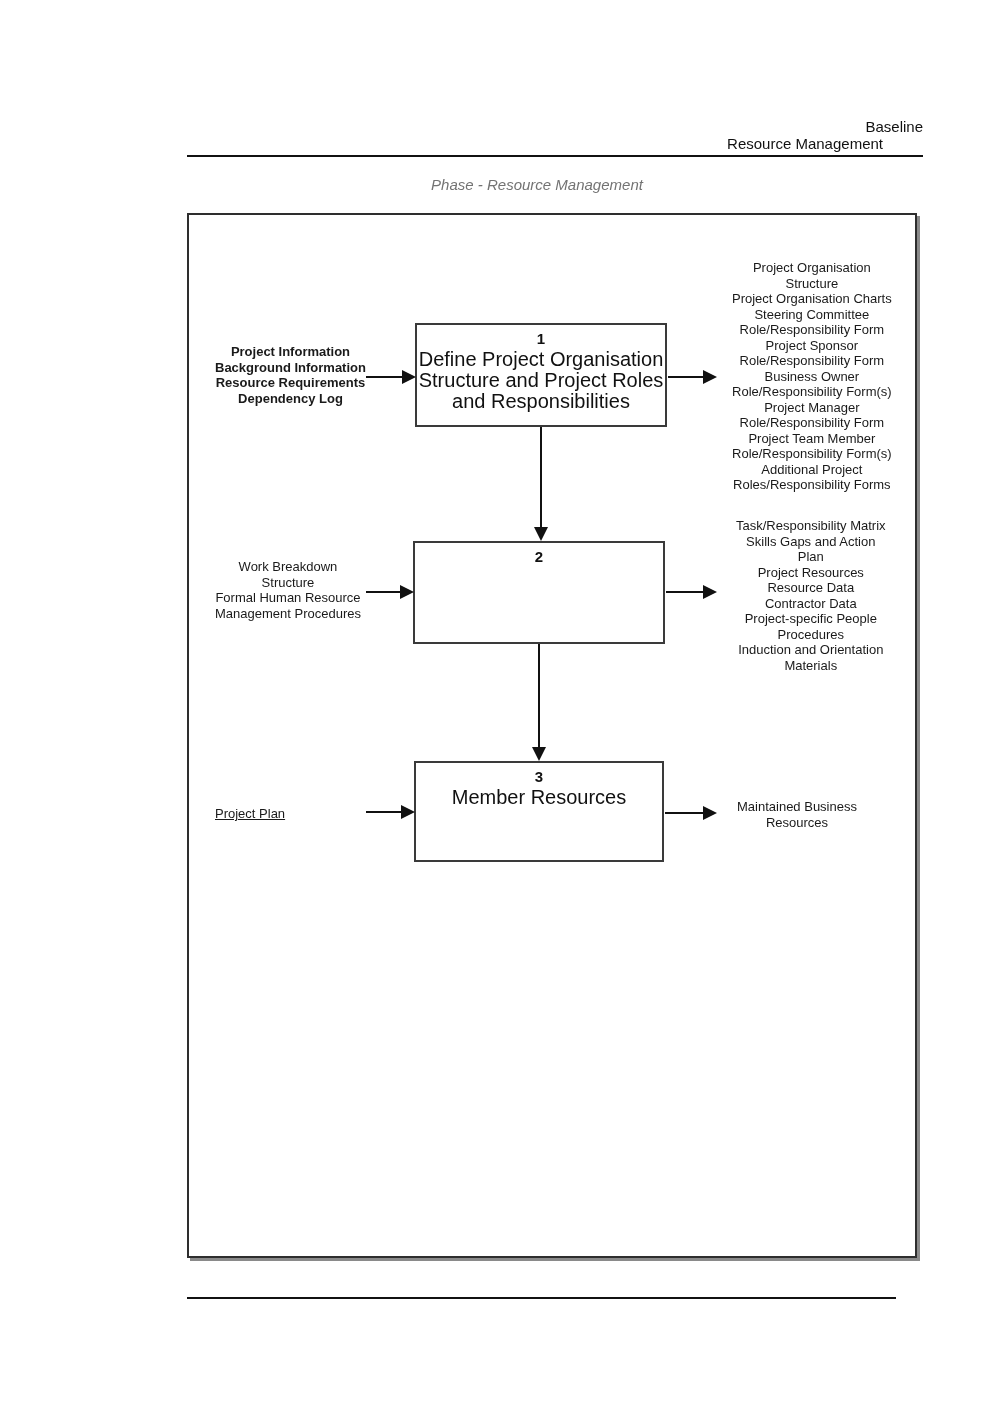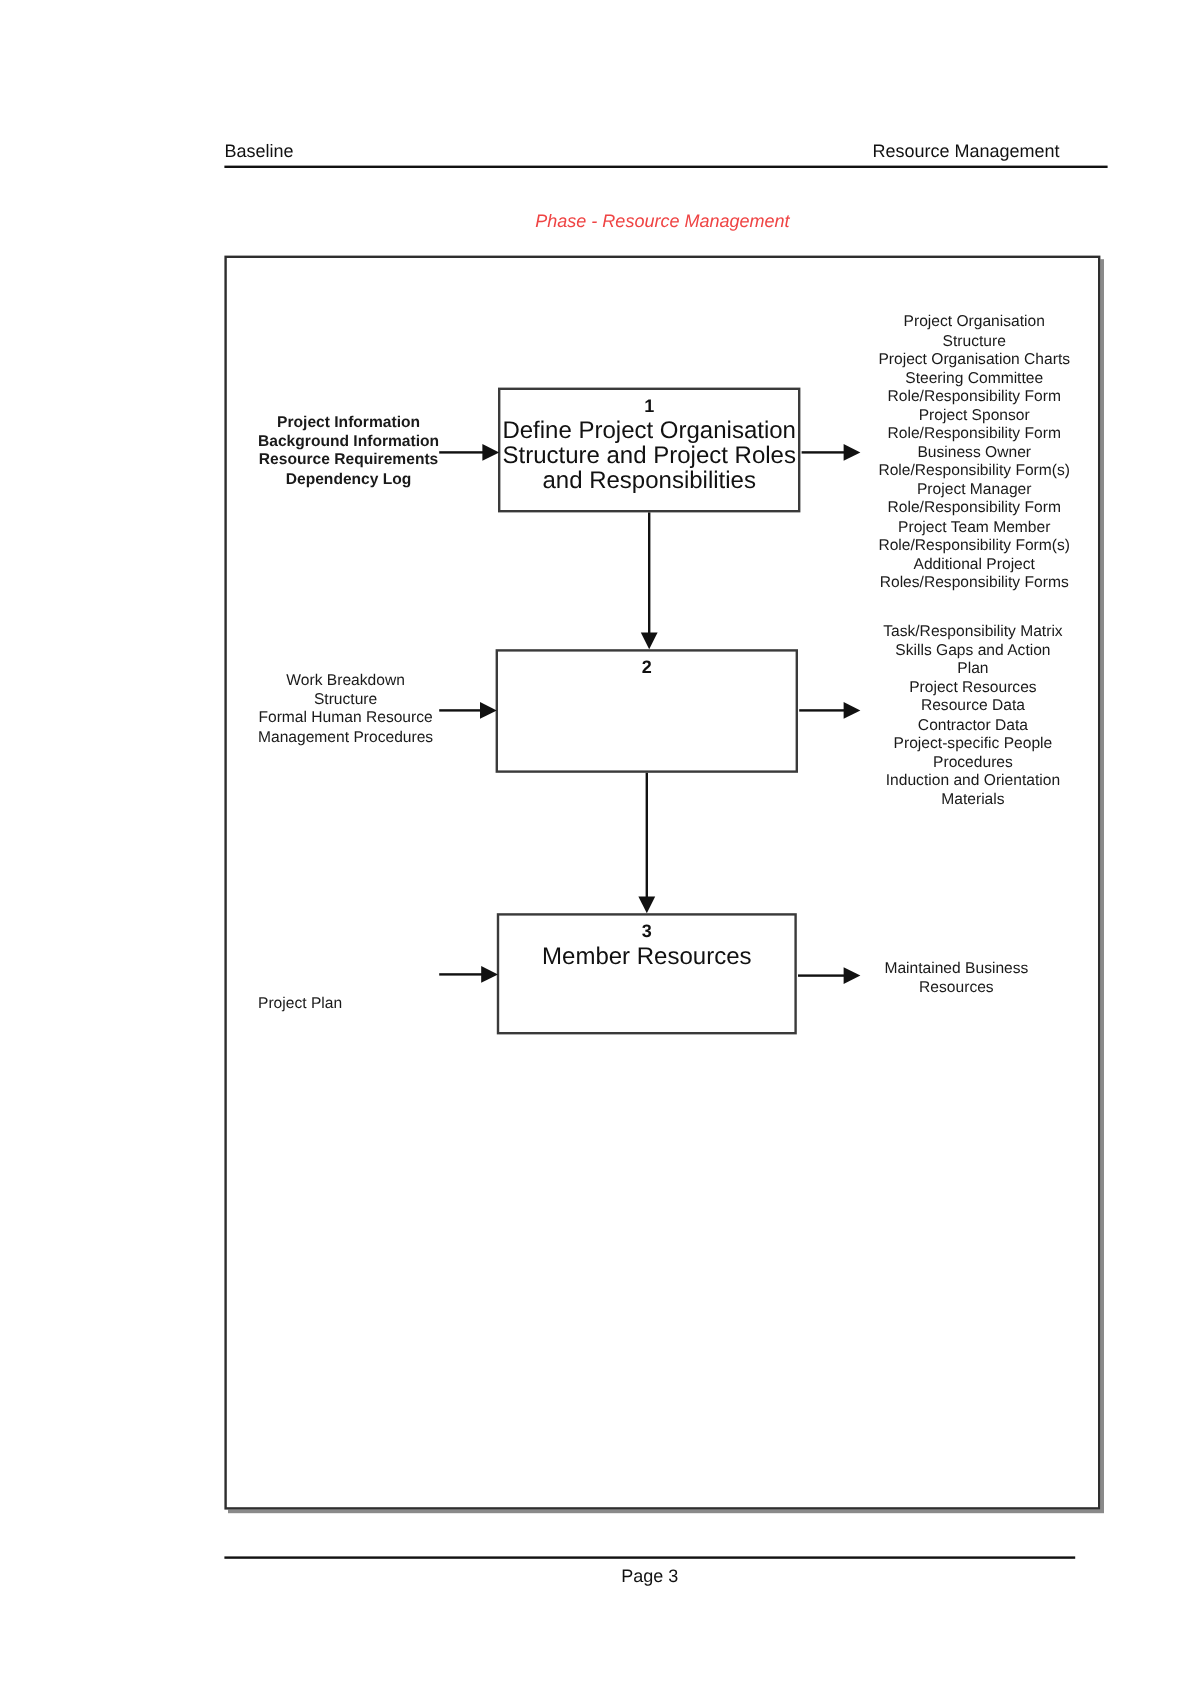--- a/index.html
+++ b/index.html
@@ -13,27 +13,28 @@
   }
   .pre{white-space:pre-line;text-align:center;}
 
   
   .header{
     position:absolute;left:187px;top:118px;width:736px;
     display:flex;justify-content:space-between;align-items:flex-end;
     font-size:15px;
     border-bottom:2px solid #111;
     padding-bottom:3px;
+    flex-direction:column;
   }
   .hdr-right{padding-right:40px;}
 
   
   .doc-title{
-    position:absolute;left:187px;top:176px;width:730px;
-    text-align:center;font-size:15px;font-style:italic;color:#ef4444;
+    position:absolute;left:172px;top:176px;width:730px;
+    text-align:center;font-size:15px;font-style:italic;color:#737373;
   }
 
   
   .frame{
     position:absolute;left:187px;top:213px;width:726px;height:1041px;
     border:2px solid #2e2e2e;
     box-shadow:3px 3px 0 #8a8a8a;
     background:#ffffff;
   }
 
@@ -144,24 +145,23 @@
   <div class="hline" style="left:666px;top:591px;width:38px;"></div>
   <div class="tri-right" style="left:703px;top:585px;"></div>
 
   <div class="vline" style="left:538px;top:644px;height:104px;"></div>
   <div class="tri-down" style="left:532px;top:747px;"></div>
 
   <div class="pbox" style="left:414px;top:761px;width:250px;height:101px;">
     <div class="pnum">3</div>
     <div class="ptitle pre">Member Resources</div>
   </div>
-  <div class="lbl pre" style="left:215px;top:828px;">Project Plan</div>
+  <div class="lbl pre" style="left:215px;top:806px;text-decoration:underline;">Project Plan</div>
   <div class="lbl pre" style="left:737px;top:799px;">Maintained Business
 Resources</div>
   <div class="hline" style="left:366px;top:811px;width:36px;"></div>
   <div class="tri-right" style="left:401px;top:805px;"></div>
   <div class="hline" style="left:665px;top:812px;width:39px;"></div>
   <div class="tri-right" style="left:703px;top:806px;"></div>
 
   <div class="footer-line"></div>
-  <div class="footer-text">Page 3</div>
 
 </div>
 
 </body></html>

